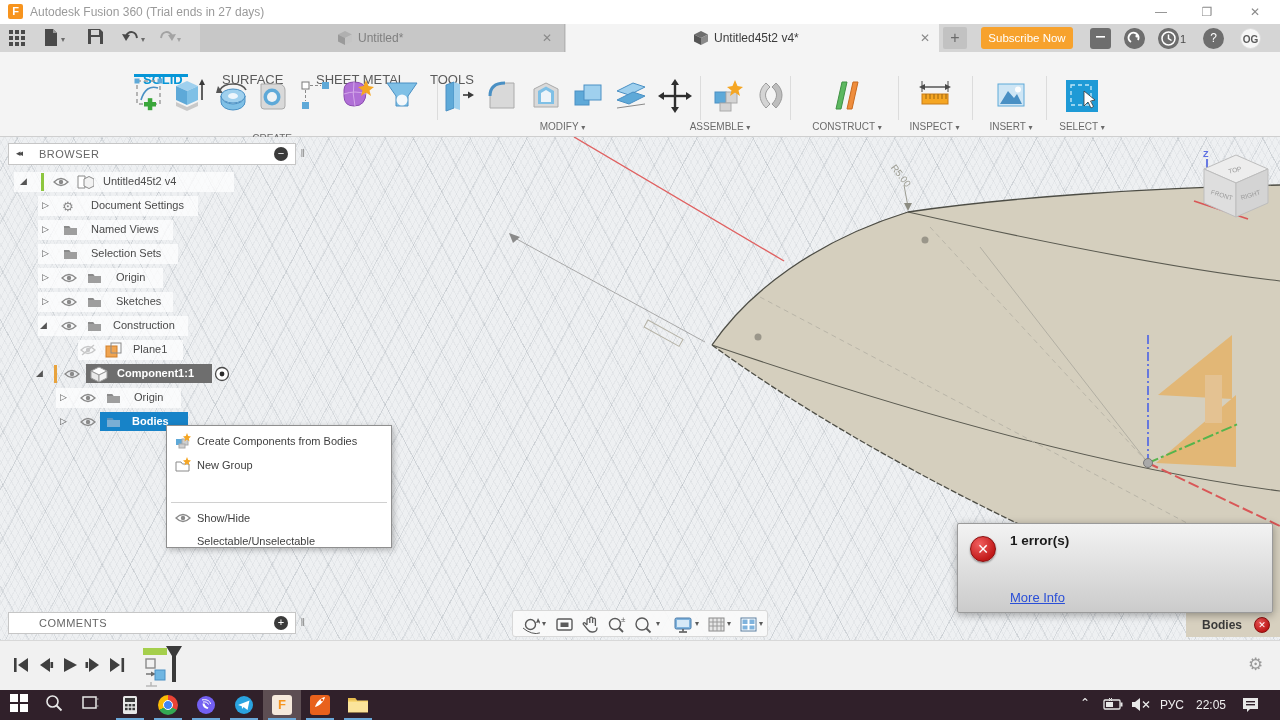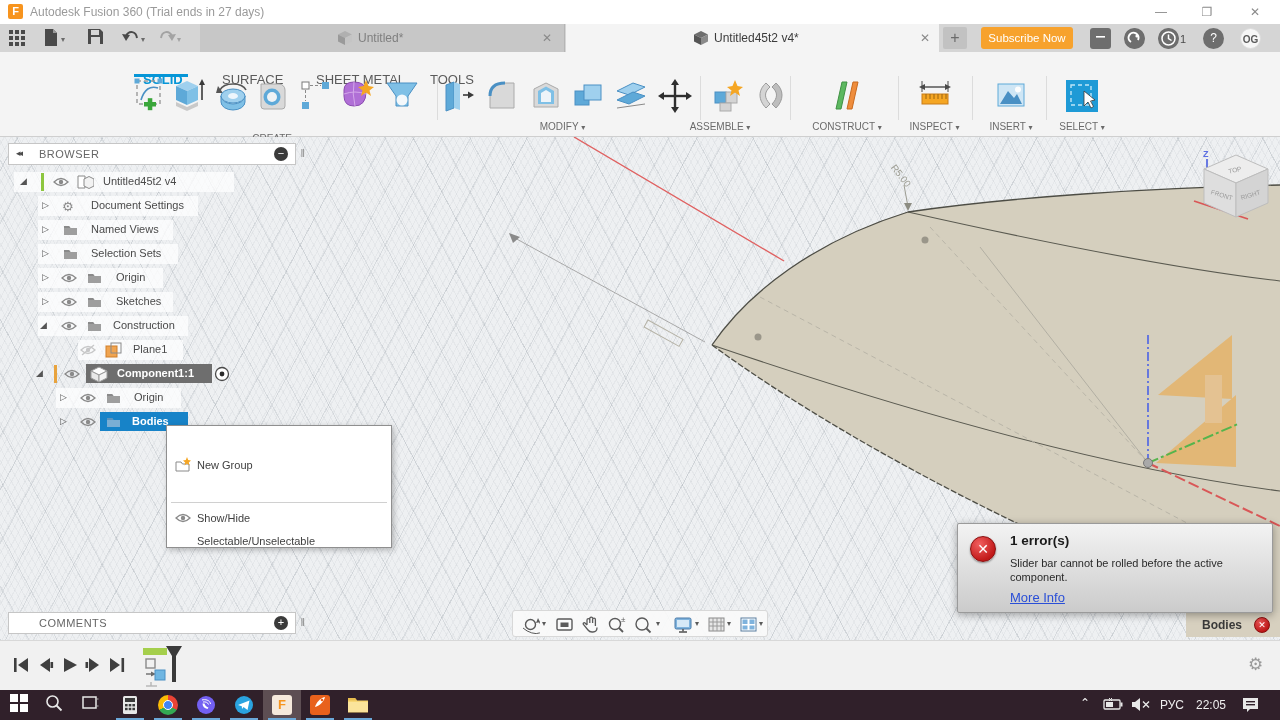--- a/index.html
+++ b/index.html
@@ -550,21 +550,20 @@
 
     <div class="bodies-tag">
       <span class="bt-label">Bodies</span>
       <span class="bt-close">✕</span>
     </div>
   </div>
 
   <div class="error-panel">
     <div class="err-badge">✕</div>
     <div class="err-title">1 error(s)</div>
-    <div class="err-msg">Slider bar cannot be rolled before the active component.</div>
     <div class="err-link">More Info</div>
   </div>
 
   <div class="panel-header" style="top:143px;">
     <span class="ph-arrows">◂◂</span>
     <span class="ph-label">BROWSER</span>
     <span class="ph-circle">−</span>
     <span class="ph-grip">‖</span>
   </div>
 
@@ -746,20 +745,31 @@
     <span style="position:absolute;left:106px;top:2px;">
         <svg width="15" height="12" viewBox="0 0 15 12">
           <path d="M1,2 h5 l1.5,2 H14 v7 H1 Z" fill="#7aaed4"></path>
           <path d="M1,2 h5 l1.5,2 H1 Z" fill="#5a93bd"></path>
         </svg>
       </span>
     <span class="tree-label sel-text" style="left:132px;">Bodies</span>
   </div>
 
   <div class="ctxmenu">
+    <div class="ctxitem" style="top:3px;">
+      <span class="ctxicon">
+          <svg width="16" height="16" viewBox="0 0 16 16">
+            <rect x="1" y="6" width="6" height="6" fill="#5ea9d8"></rect>
+            <rect x="7" y="6" width="6" height="6" fill="#cfcfcf" stroke="#aaa"></rect>
+            <rect x="4" y="11" width="6" height="4" fill="#cfcfcf" stroke="#aaa"></rect>
+            <polygon points="12,0 13.2,3 16,3.6 13.8,5.4 14.5,8.4 12,6.6 9.5,8.4 10.2,5.4 8,3.6 10.8,3" fill="#f5a623"></polygon>
+          </svg>
+        </span>
+      <span class="ci-label">Create Components from Bodies</span>
+    </div>
     <div class="ctxitem" style="top:27px;">
       <span class="ctxicon">
           <svg width="16" height="16" viewBox="0 0 16 16">
             <path d="M1,5 h5 l1.5,2 H14 v7 H1 Z" fill="#fff" stroke="#8a8a8a"></path>
             <polygon points="12,0 13.2,3 16,3.6 13.8,5.4 14.5,8.4 12,6.6 9.5,8.4 10.2,5.4 8,3.6 10.8,3" fill="#f5a623"></polygon>
           </svg>
         </span>
       <span class="ci-label">New Group</span>
     </div>
     <div class="ctxsep"></div>

